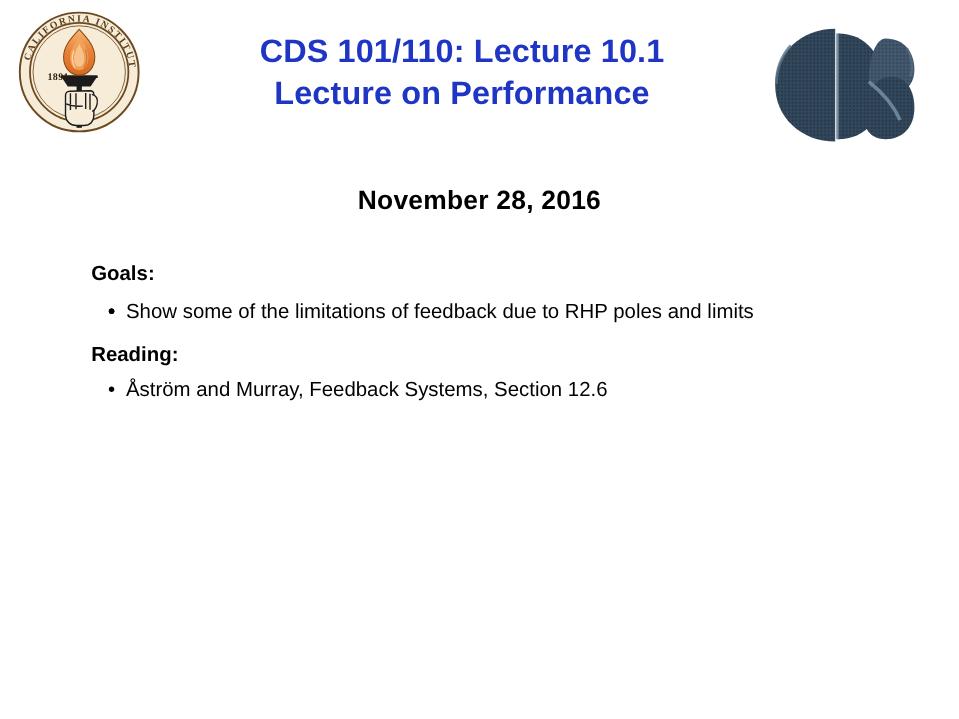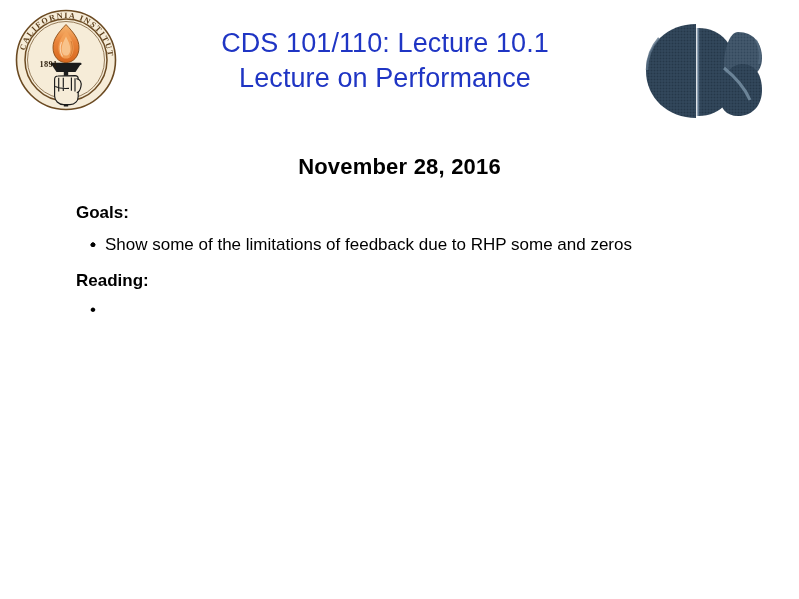--- a/index.html
+++ b/index.html
@@ -40,21 +40,21 @@
   #title-block {
     position: absolute;
     left: 130px;
     top: 26px;
     width: 510px;
     text-align: center;
   }
   #title-block .title-line {
     display: block;
     font-size: 27px;
-    font-weight: normal;
+    font-weight: bold;
     color: #1f35c4;
     line-height: 35px;
     letter-spacing: 0.1px;
     white-space: nowrap;
   }
 
   
   #date-line {
     position: absolute;
     left: 0;
@@ -64,21 +64,21 @@
     font-size: 22px;
     font-weight: bold;
     color: #000000;
     letter-spacing: 0.2px;
   }
 
   
   #content {
     position: absolute;
     left: 76px;
-    top: 203px;
+    top: 218px;
     width: 690px;
   }
   .section-heading {
     font-size: 17px;
     font-weight: bold;
     color: #000000;
     margin: 0 0 9px 0;
     line-height: 20px;
   }
   .bullet-list {
@@ -221,30 +221,31 @@
       <div class="section-heading">Goals:</div>
       <ul class="bullet-list">
         <li class="bullet-item">
           <span class="bullet-dot">•</span>
         </li>
         <li class="bullet-item">
           <span class="bullet-dot">•</span>
         </li>
         <li class="bullet-item">
           <span class="bullet-dot">•</span>
-          <span>Show some of the limitations of feedback due to RHP some and zeros</span>
+          <span>Show some of the limitations of feedback due to RHP poles and limits</span>
         </li>
       </ul>
     </div>
 
     <div class="section-gap"></div>
 
     <div>
       <div class="section-heading">Reading:</div>
       <ul class="bullet-list">
         <li class="bullet-item">
           <span class="bullet-dot">•</span>
+          <span>Åström and Murray, Feedback Systems, Section 12.6</span>
         </li>
       </ul>
     </div>
 
   </div>
 </div>
 
 </body></html>

